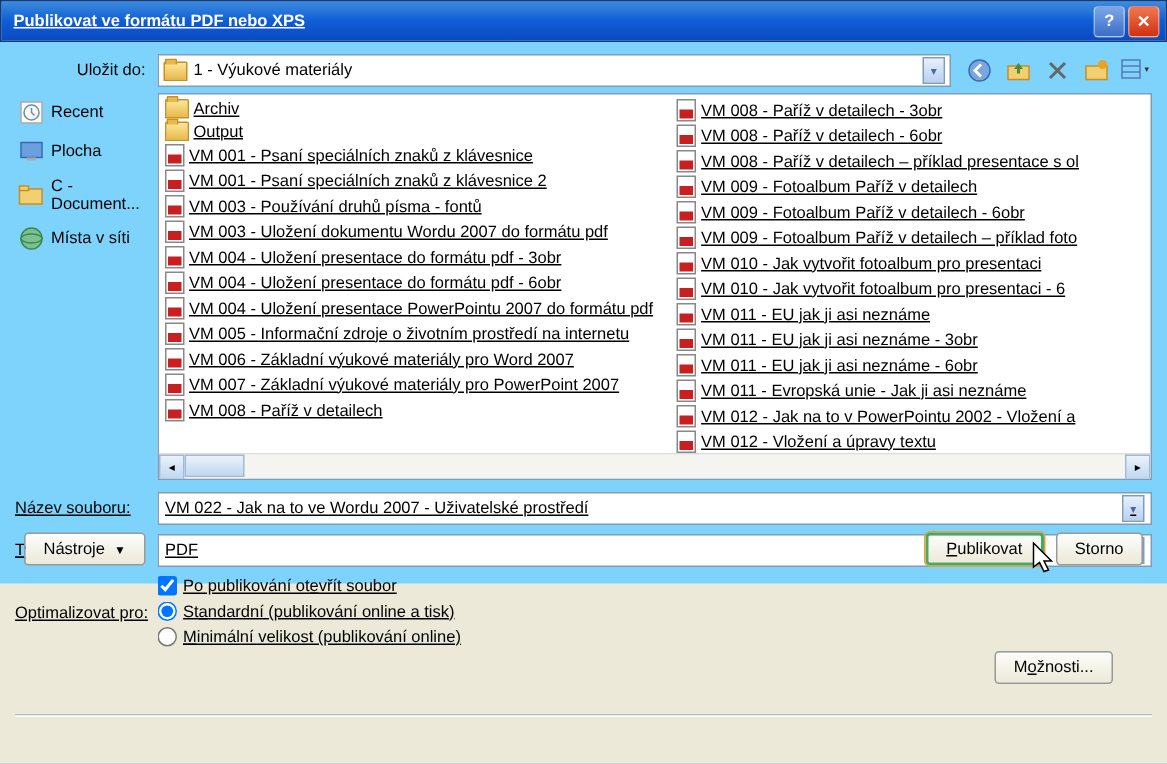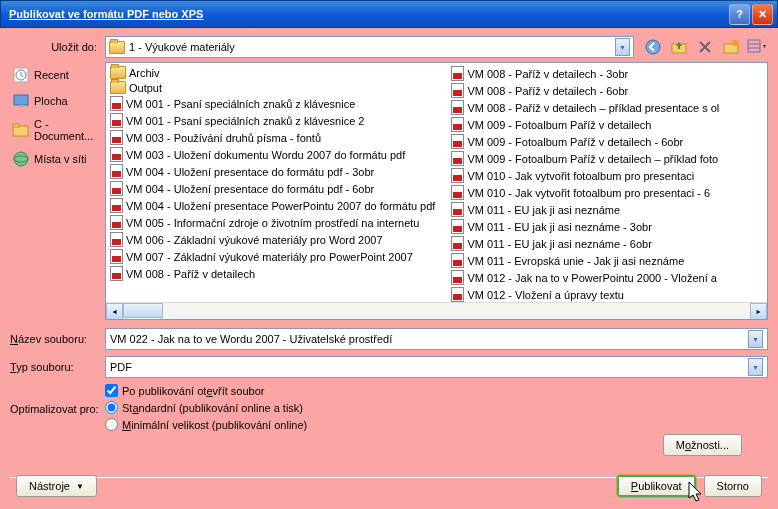--- a/index.html
+++ b/index.html
@@ -5,49 +5,49 @@
 * { box-sizing: border-box; margin: 0; padding: 0; font-family: Tahoma, sans-serif; font-size: 11px; }
 body { background: #ece9d8; width: 778px; height: 509px; overflow: hidden; }
 
 .titlebar { background: linear-gradient(to bottom, #3c8cde 0%, #0f5dd6 50%, #0a4bc0 100%); height: 28px; display: flex; align-items: center; padding: 0 4px; color: white; font-weight: bold; font-size: 13px; border: 1px solid #0a3a8a; }
 .titlebar-text { flex: 1; padding-left: 4px; text-decoration: underline; }
 .titlebar-buttons { display: flex; gap: 2px; }
 .titlebar-btn { width: 21px; height: 21px; border-radius: 3px; display: flex; align-items: center; justify-content: center; font-weight: bold; color: white; border: 1px solid rgba(255,255,255,0.4); }
 .btn-help { background: linear-gradient(to bottom, #7ba7e8, #3c6dc8); }
 .btn-close { background: linear-gradient(to bottom, #f07850, #d03010); }
 
-.dialog-body { background: #fca5a5; padding: 8px 10px; height: 481px; position: relative; }
+.dialog-body { background: #7dd3fc; padding: 8px 10px; height: 361px; position: relative; }
 
 .row { display: flex; align-items: center; margin-bottom: 4px; }
 .label-col { width: 95px; text-align: right; padding-right: 8px; color: #000; }
 
 .path-select { flex: 1; height: 22px; background: white; border: 1px solid #7f9db9; display: flex; align-items: center; padding: 0 3px; }
 .path-select .folder-icon { margin-right: 4px; }
 .path-select .dd-arrow { margin-left: auto; }
 
 .toolbar-icons { display: flex; gap: 4px; margin-left: 8px; }
 .tb-icon { width: 22px; height: 22px; display: flex; align-items: center; justify-content: center; border: 1px solid transparent; }
 
 .main-area { display: flex; margin-top: 4px; }
 .sidebar { width: 95px; padding-right: 4px; }
 .sidebar-item { display: flex; align-items: center; padding: 4px 2px; gap: 4px; cursor: pointer; }
 .sidebar-item span { color: #000; }
 .sidebar-icon { width: 18px; height: 18px; flex-shrink: 0; }
 
 .file-panel { flex: 1; background: white; border: 1px solid #7f9db9; height: 258px; position: relative; overflow: hidden; }
 .file-columns { display: flex; height: 240px; overflow: hidden; }
 .file-col { padding: 2px 0; }
-.file-item { display: flex; align-items: center; padding: 1px 4px; gap: 3px; white-space: nowrap; cursor: default; }
+.file-item { display: flex; align-items: center; padding: 1px 4px; gap: 3px; white-space: nowrap; cursor: default; text-decoration: underline; }
 
 .hscroll { position: absolute; bottom: 0; left: 0; right: 0; height: 17px; background: #f0f0f0; border-top: 1px solid #ddd; display: flex; }
 .hscroll-btn { width: 17px; height: 17px; background: linear-gradient(to bottom,#eaf2fb,#c0d8f0); border: 1px solid #a0b8d8; display: flex; align-items: center; justify-content: center; font-size: 8px; }
 .hscroll-track { flex: 1; background: #f4f4f0; }
 .hscroll-thumb { width: 40px; height: 15px; background: linear-gradient(to bottom,#eaf2fb,#c0d8f0); border: 1px solid #a0b8d8; margin: 0; }
 
-.bottom-section { margin-top: 8px; }
+.bottom-section { margin-top: 8px; text-decoration: underline; }
 .field-row { display: flex; align-items: center; margin-bottom: 6px; }
 .field-label { width: 95px; color: #000; }
 .field-label u { text-decoration: underline; }
 .field-input { flex: 1; height: 22px; background: white; border: 1px solid #7f9db9; padding: 0 4px; display: flex; align-items: center; }
 .field-input .dd-arrow { margin-left: auto; }
 
 .checkbox-row, .radio-row { display: flex; align-items: center; margin-bottom: 4px; margin-left: 95px; gap: 4px; }
 .opt-row { display: flex; align-items: flex-start; }
 .opt-label { width: 95px; padding-top: 2px; }
 .opt-controls { flex: 1; }
@@ -262,21 +262,21 @@
             <div class="file-item">
               <span class="i-pdf"></span>
               <span>VM 011 - EU jak ji asi neznáme - 6obr</span>
             </div>
             <div class="file-item">
               <span class="i-pdf"></span>
               <span>VM 011 - Evropská unie - Jak ji asi neznáme</span>
             </div>
             <div class="file-item">
               <span class="i-pdf"></span>
-              <span>VM 012 - Jak na to v PowerPointu 2000 -  Vložení a</span>
+              <span>VM 012 - Jak na to v PowerPointu 2002 -  Vložení a</span>
             </div>
             <div class="file-item">
               <span class="i-pdf"></span>
               <span>VM 012 - Vložení a úpravy textu</span>
             </div>
           </div>
       </div>
       <div class="hscroll">
         <div class="hscroll-btn">◂</div>
         <div class="hscroll-track">

